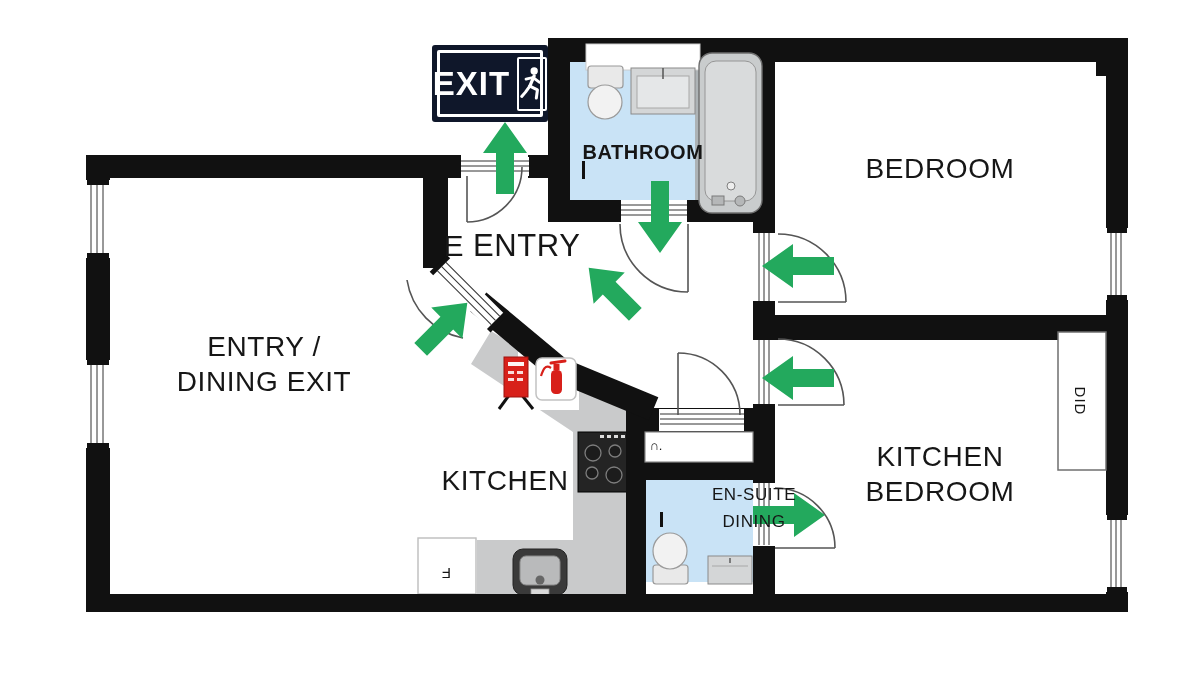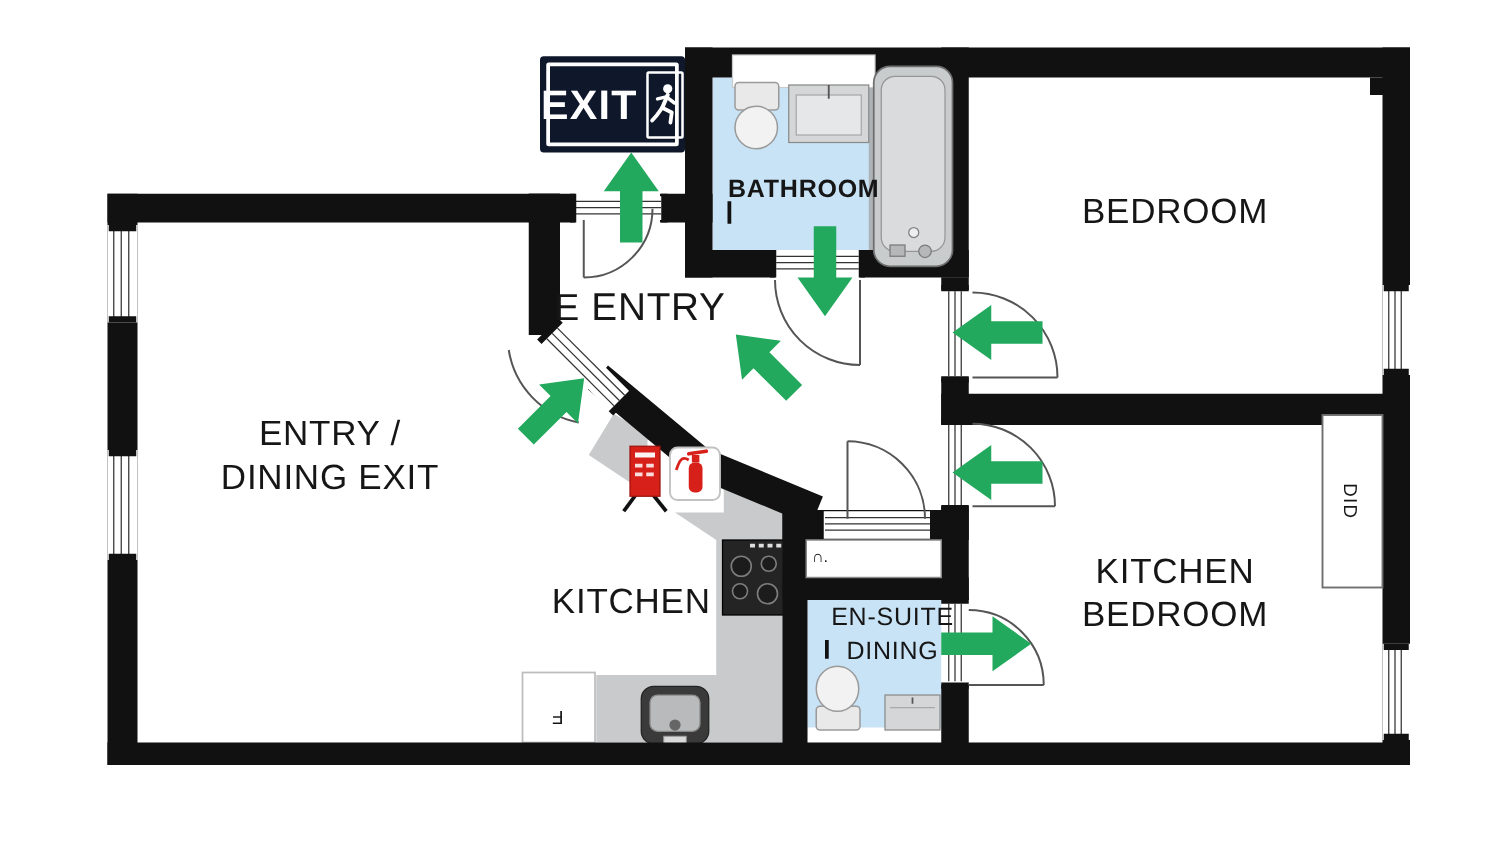--- a/index.html
+++ b/index.html
@@ -3,21 +3,21 @@
 <meta charset="utf-8">
 <style>
   html,body{margin:0;padding:0;background:#fff;}
   #stage{position:relative;width:1200px;height:675px;background:#ffffff;overflow:hidden;
          font-family:"Liberation Sans",sans-serif;}
   #plan-svg{position:absolute;left:0;top:0;}
   .lbl{position:absolute;transform:translate(-50%,-50%);color:#161616;white-space:nowrap;
        letter-spacing:.6px;text-align:center;}
   .lbl-big{font-size:28px;text-align:center;}
   .lbl-mid{font-size:20px;font-weight:bold;}
-  .lbl-sm{font-size:20px;}
+  .lbl-sm{font-size:17px;margin-left:40px;}
   .two-line-big{line-height:35px;}
   .two-line-sm{line-height:27px;}
   .entry-wrap{display:flex;align-items:baseline;gap:9px;}
   .entry-marker{font-size:30px;}
   .entry-text{font-size:31px;}
   .rot90{transform:translate(-50%,-50%) rotate(90deg);font-size:15px;letter-spacing:1px;}
   .rot180{transform:translate(-50%,-50%) rotate(180deg);font-size:15px;}
   .tiny{font-size:13px;letter-spacing:0;}
   .tick{position:absolute;width:3px;background:#111;}
   

